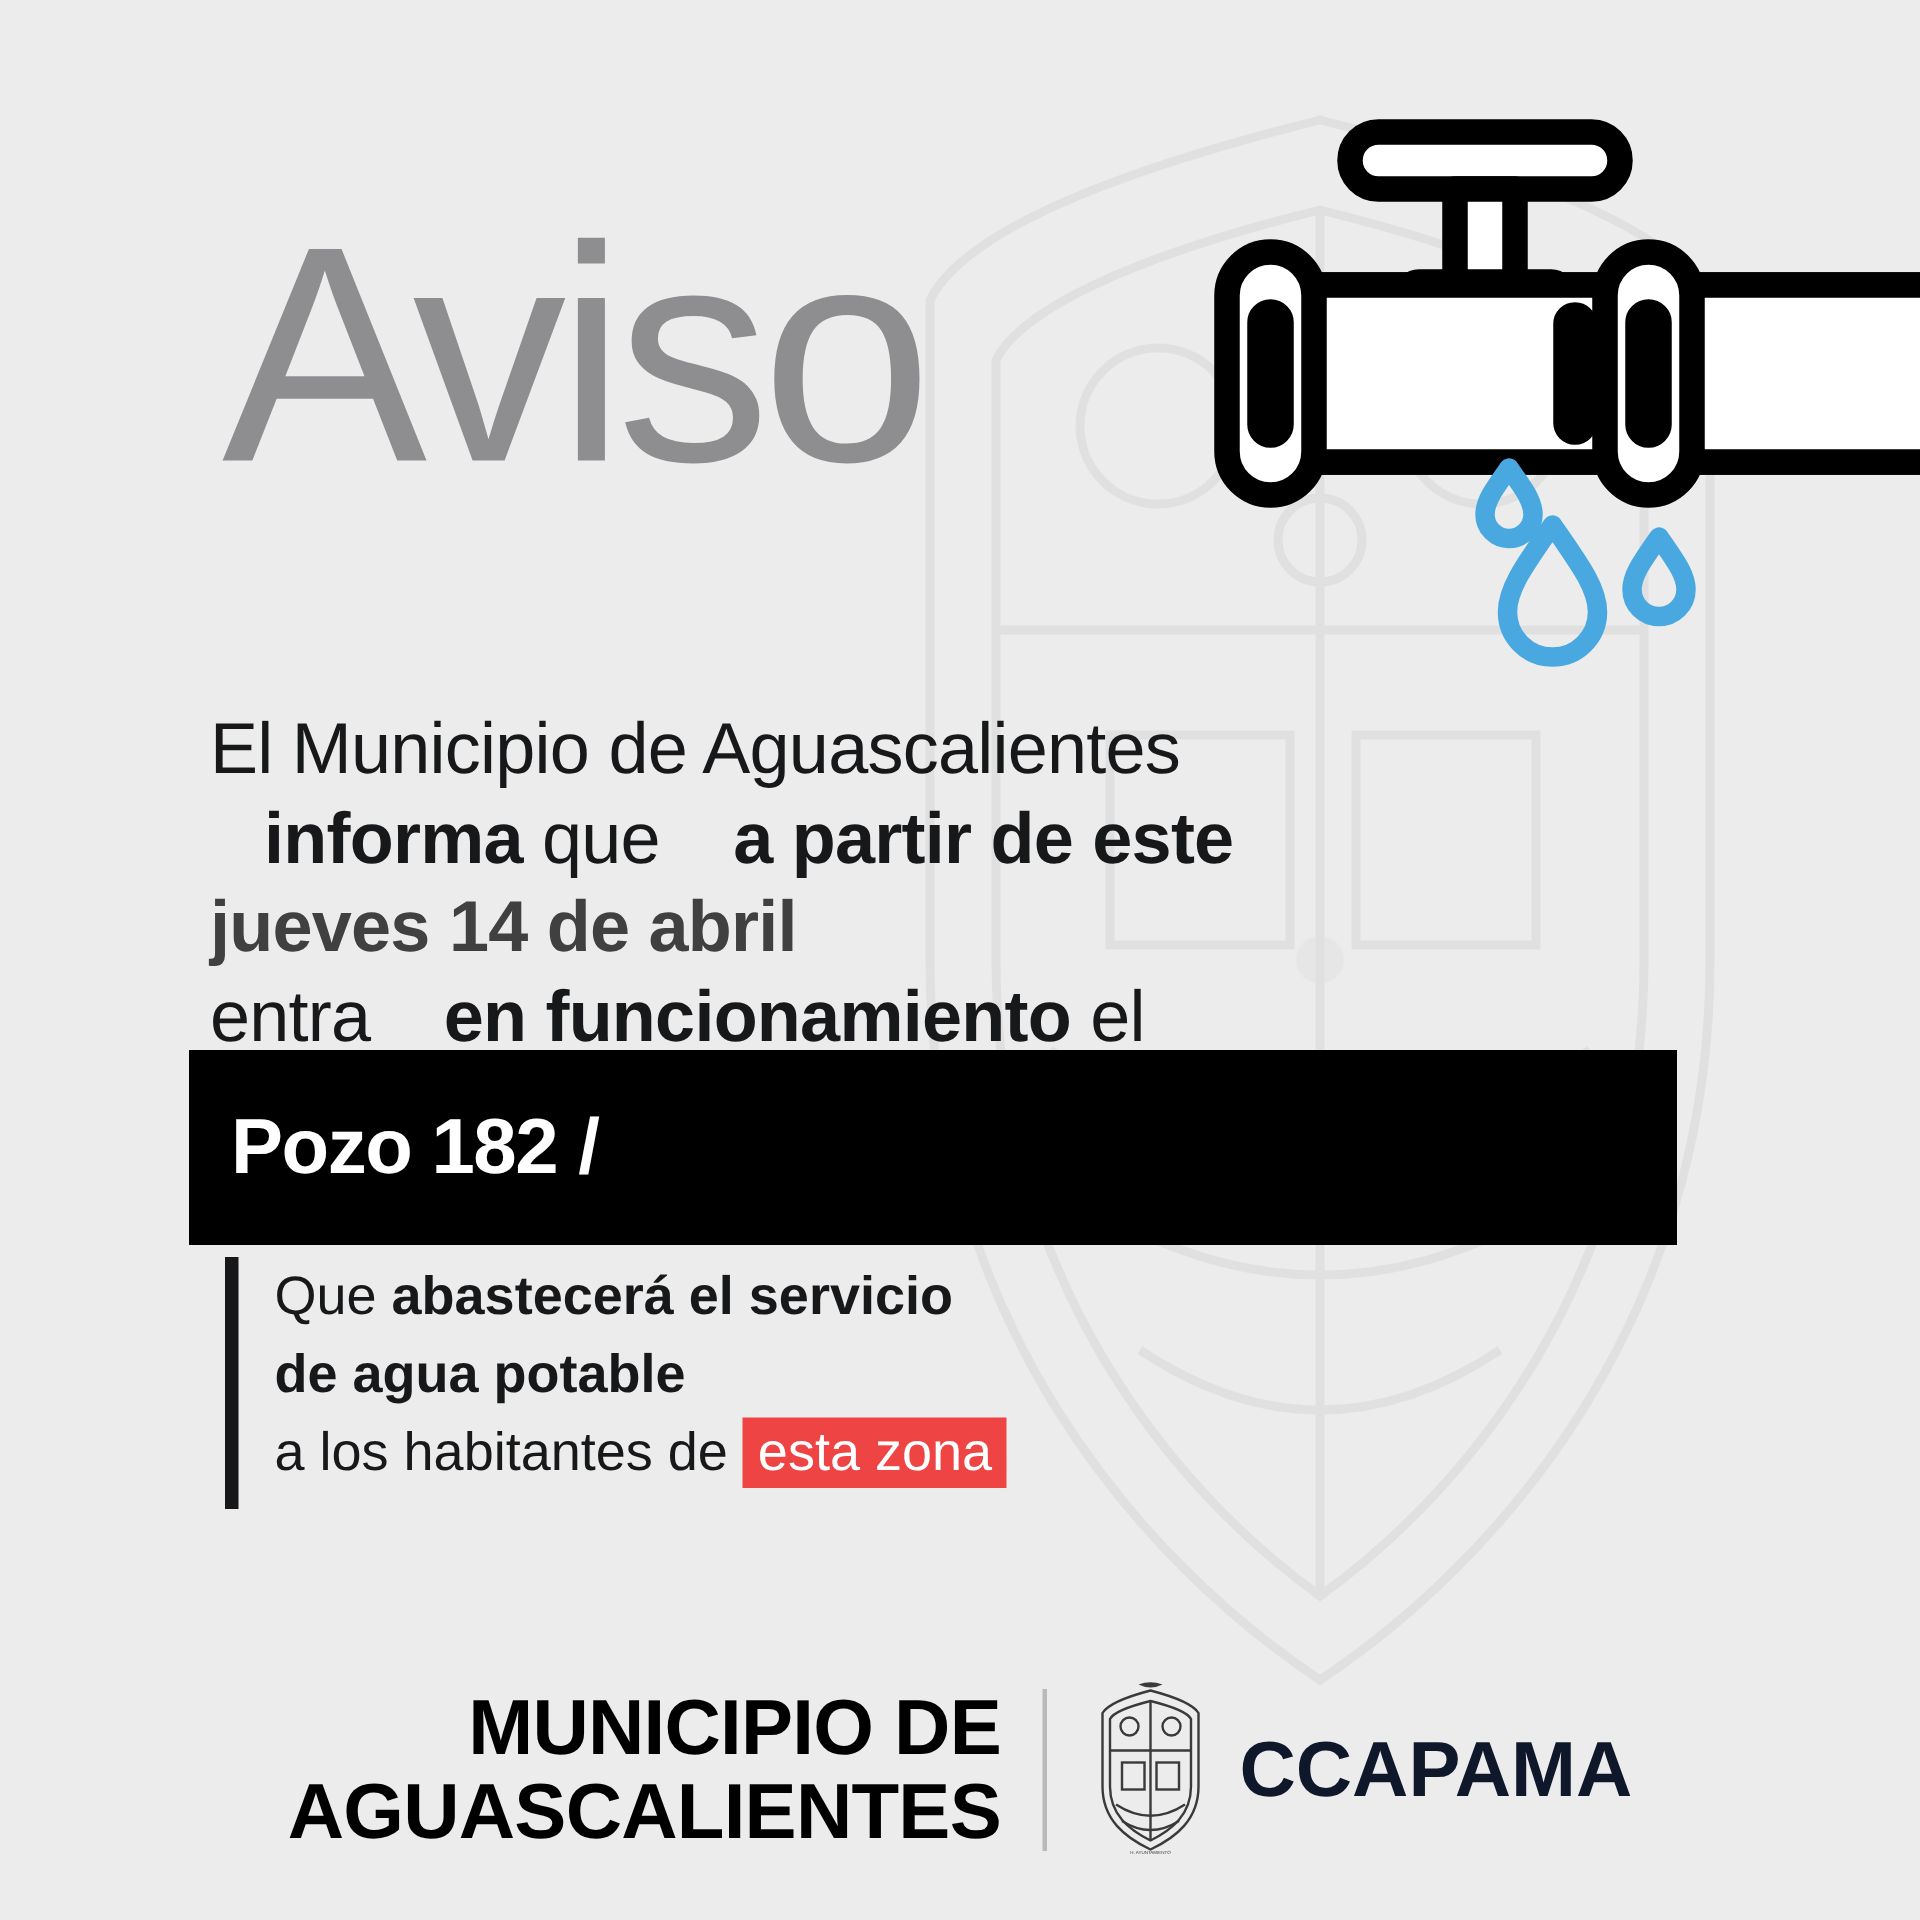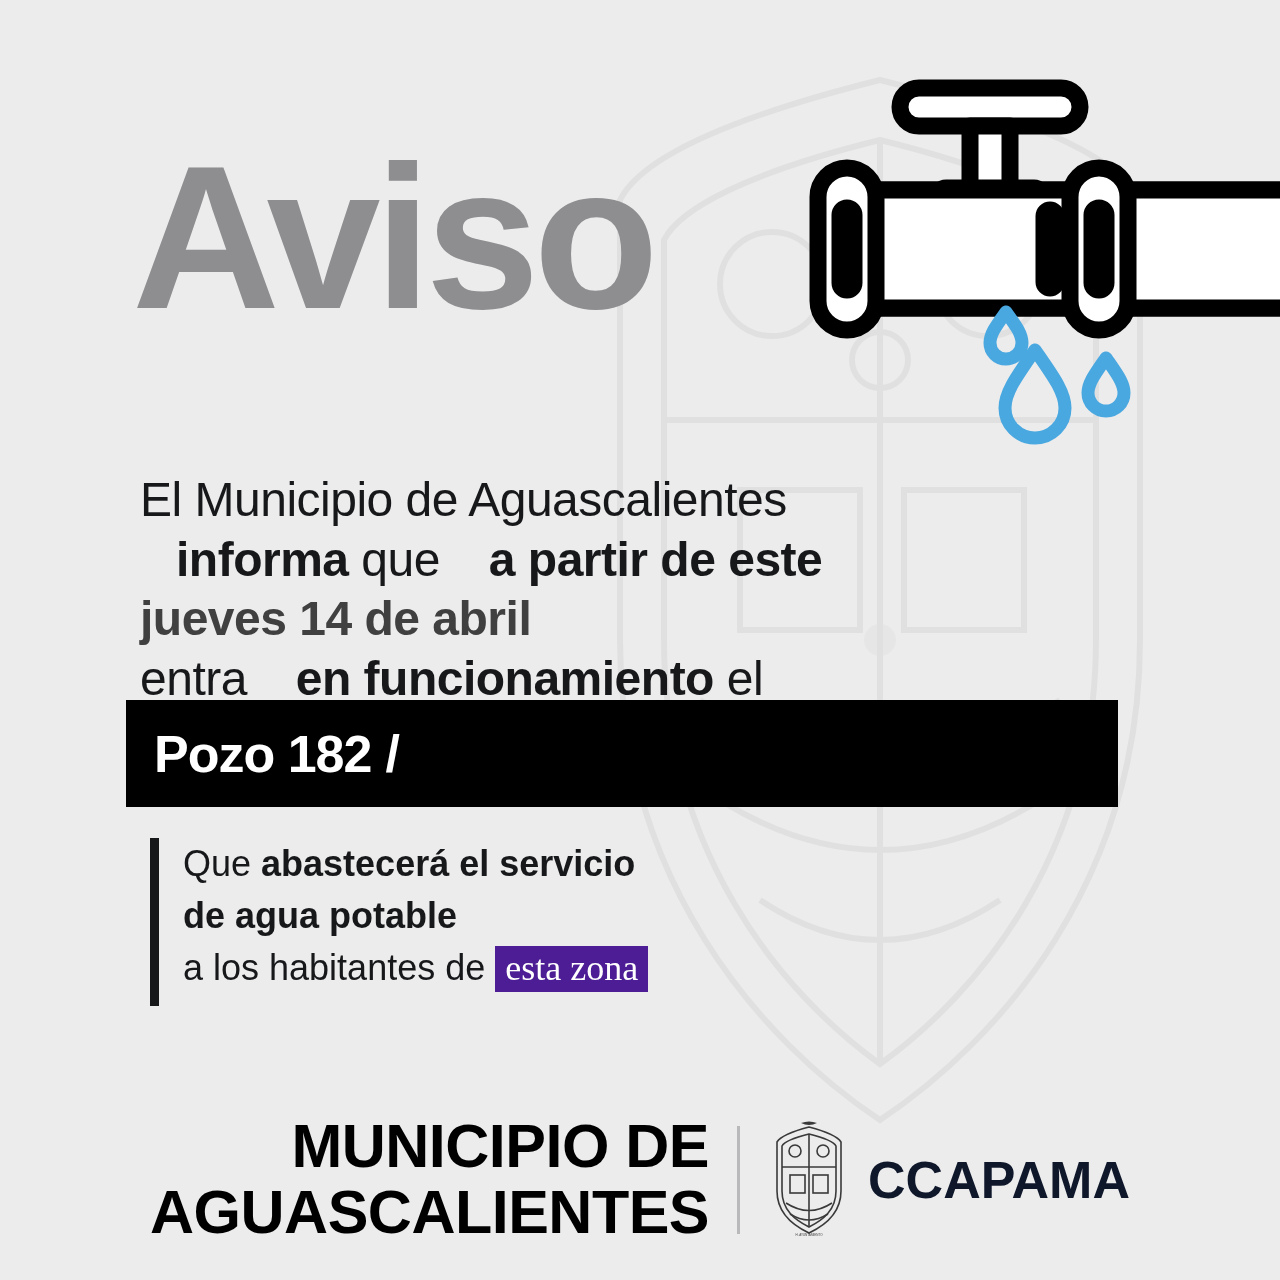--- a/index.html
+++ b/index.html
@@ -29,25 +29,25 @@
 
   
   .poster {
     position: relative;
     width: 1280px;
     height: 1280px;
   }
 
   .title {
     position: absolute;
-    left: 132px;
+    left: 148px;
     top: 140px;
     font-size: 205px;
     line-height: 0.95;
-    font-weight: bold;
+    font-weight: normal;
     color: #8e8e90;
     letter-spacing: -6px;
   }
 
   
   .valve {
     position: absolute;
     left: 770px;
     top: 60px;
     width: 520px;
@@ -69,21 +69,21 @@
   .message .ln { white-space: nowrap; }
   .message b { font-weight: bold; margin-left: 36px; }
   .accent { color: #404040; font-weight: bold; }
 
   
   .blackbar {
     position: absolute;
     left: 126px;
     top: 700px;
     width: 992px;
-    height: 107px;
+    height: 130px;
     background: #000000;
     display: flex;
     align-items: center;
     padding-left: 28px;
     box-sizing: border-box;
   }
   .pozo-big {
     color: #ffffff;
     font-size: 52px;
     font-weight: bold;
@@ -113,41 +113,40 @@
     padding-left: 24px;
     border-left: 9px solid #17181a;
     height: 168px;
     box-sizing: border-box;
     color: #17181a;
     font-size: 36px;
     line-height: 1.45;
   }
   .quote b { font-weight: bold; }
   .hl {
-    background: #4c1d95;
+    background: #ef4444;
     color: #ffffff;
     padding: 2px 10px 4px 10px;
-    font-family: Liberation Serif, serif;
   }
 
   
   .footer {
     position: absolute;
     left: 0;
     top: 1110px;
     width: 1280px;
     height: 140px;
     display: flex;
     align-items: center;
     justify-content: center;
   }
   .footer-left {
     text-align: right;
     color: #000;
-    font-size: 61px;
+    font-size: 52px;
     font-weight: bold;
     line-height: 1.08;
     letter-spacing: -0.5px;
   }
   .divider {
     width: 3px;
     height: 108px;
     background: #b9b9bb;
     margin: 0 28px;
   }

